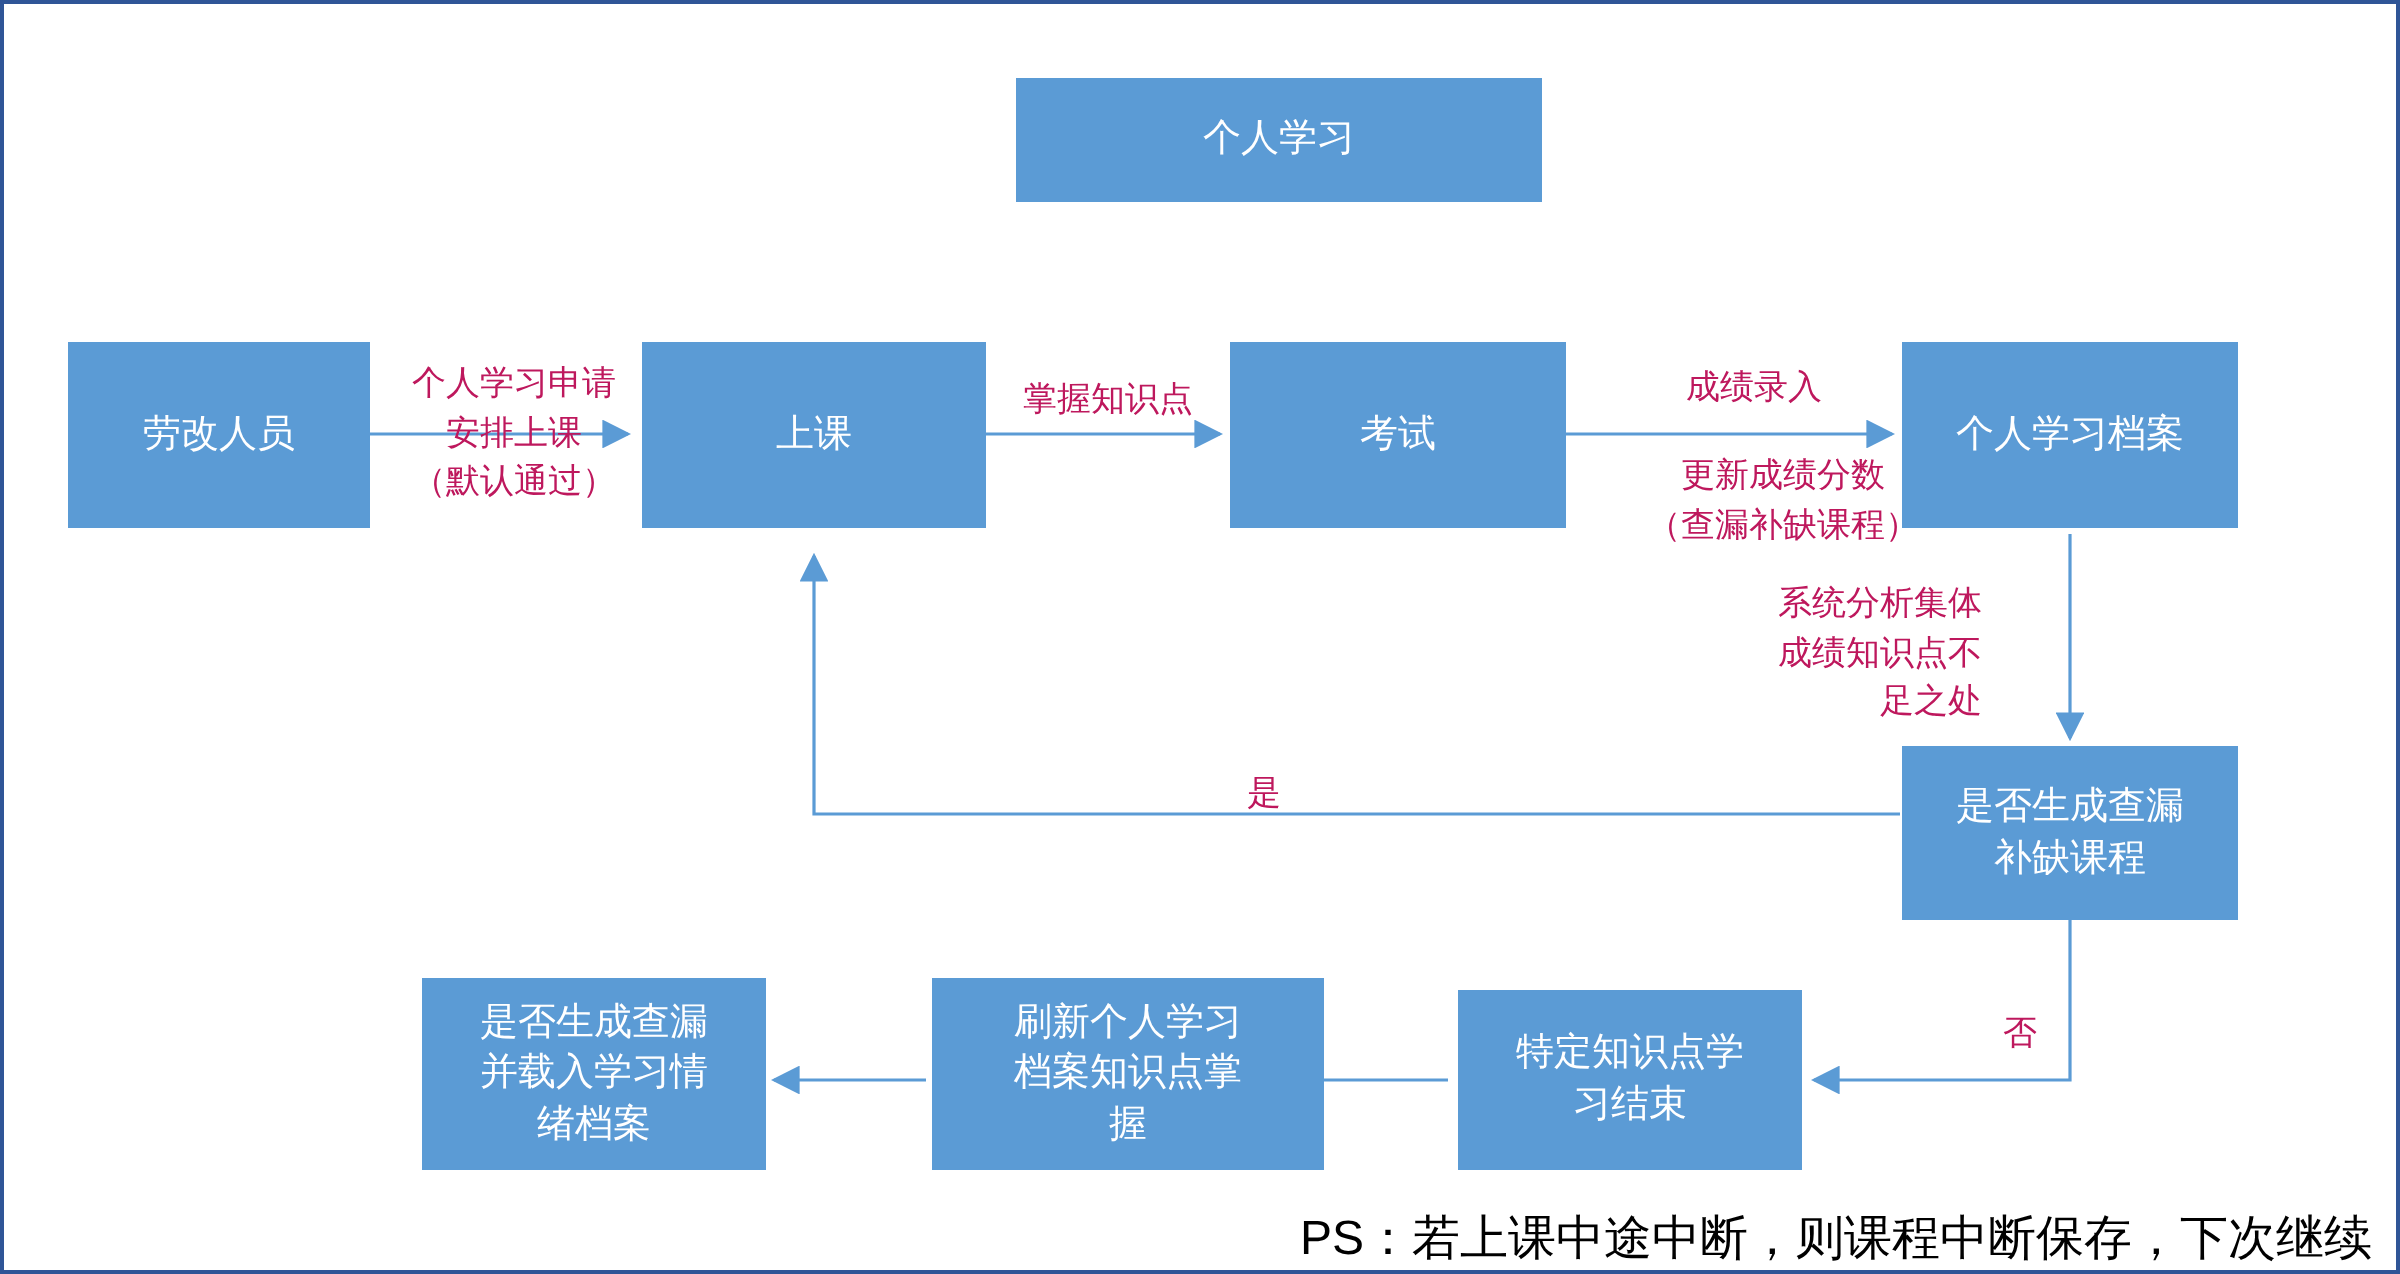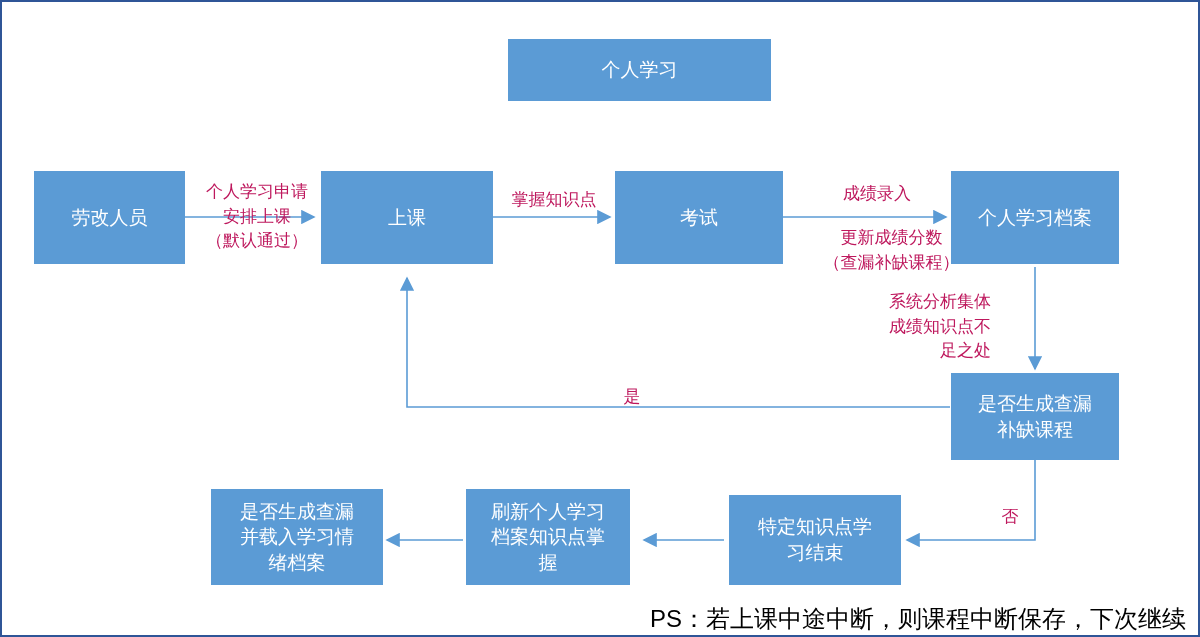--- a/index.html
+++ b/index.html
@@ -94,21 +94,21 @@
   <div class="node" style="left:319px; top:169px; width:172px; height:93px;">上课</div>
 
   <div class="node" style="left:949px; top:169px; width:168px; height:93px;">个人学习档案</div>
 
   <div class="node" style="left:949px; top:371px; width:168px; height:87px;">是否生成查漏
 补缺课程</div>
 
   <div class="node" style="left:727px; top:493px; width:172px; height:90px;">特定知识点学
 习结束</div>
 
-  <div class="node" style="left:464px; top:487px; width:164px; height:96px;">刷新个人学习
+  <div class="node" style="left:464px; top:487px; width:196px; height:96px;">刷新个人学习
 档案知识点掌
 握</div>
 
   <div class="node" style="left:209px; top:487px; width:172px; height:96px;">是否生成查漏
 并载入学习情
 绪档案</div>
 
   <div class="edge-label" style="left:187px; top:178px; width:136px;">个人学习申请
 安排上课
 （默认通过）</div>

